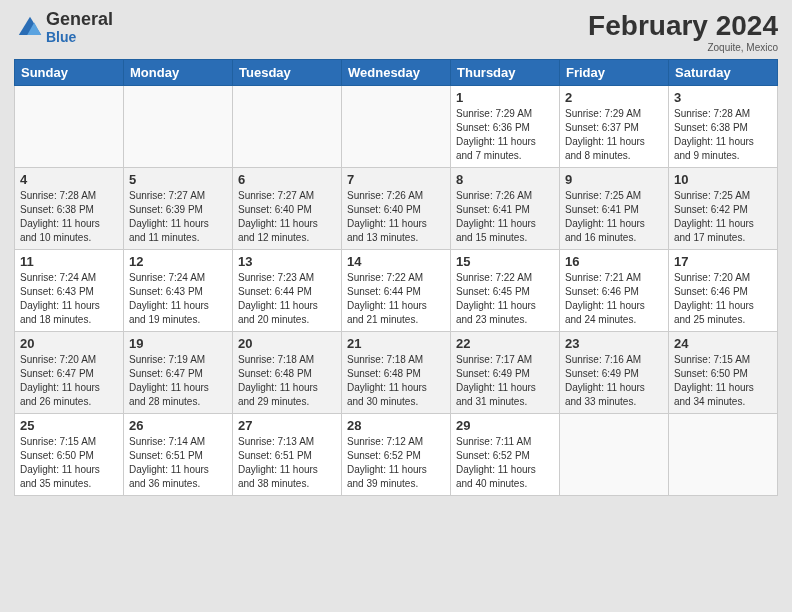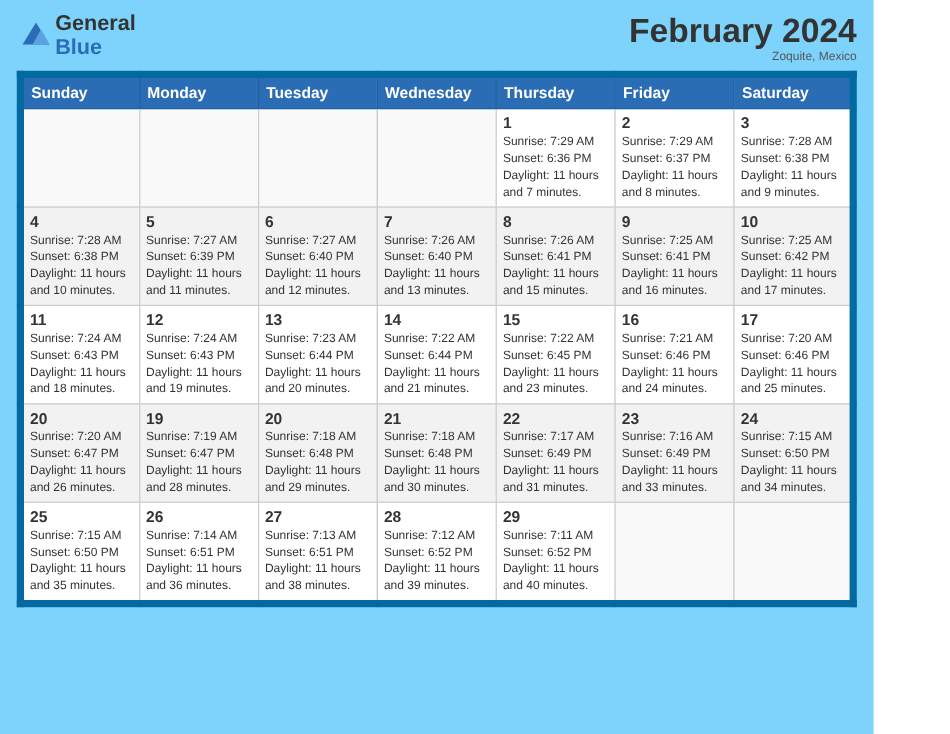--- a/index.html
+++ b/index.html
@@ -4,24 +4,24 @@
   <style>
     * { box-sizing: border-box; margin: 0; padding: 0; }
     body {
       font-family: Arial, sans-serif;
       background: #fff;
       width: 792px;
       height: 612px;
       overflow: hidden;
     }
     .page {
-      width: 728px;
+      width: 792px;
       height: 612px;
       padding: 10px 14px 4px 14px;
-      background: #7dd3fc;
+      background: #e5e5e5;
     }
     .header {
       display: flex;
       justify-content: space-between;
       align-items: flex-start;
       margin-bottom: 6px;
     }
     .logo {
       display: flex;
       align-items: center;
@@ -31,21 +31,21 @@
       display: flex;
       flex-direction: column;
       line-height: 1.1;
     }
     .logo-general {
       font-size: 18px;
       font-weight: bold;
       color: #333;
     }
     .logo-blue {
-      font-size: 18px;
+      font-size: 14px;
       font-weight: bold;
       color: #2a6db5;
     }
     .logo-icon {
       width: 28px;
       height: 28px;
       margin-left: 2px;
     }
     .title-area {
       text-align: right;
@@ -55,21 +55,21 @@
       font-weight: bold;
       color: #333;
     }
     .subtitle {
       font-size: 10px;
       color: #555;
     }
     .calendar {
       width: 100%;
       border-collapse: collapse;
-      border: 6px solid #0369a1;
+      border: 1px solid #0369a1;
     }
     .calendar th {
       background: #2a6db5;
       color: #fff;
       text-align: left;
       padding: 5px 6px;
       font-size: 13px;
       font-weight: bold;
       border: 1px solid #2060a0;
     }

